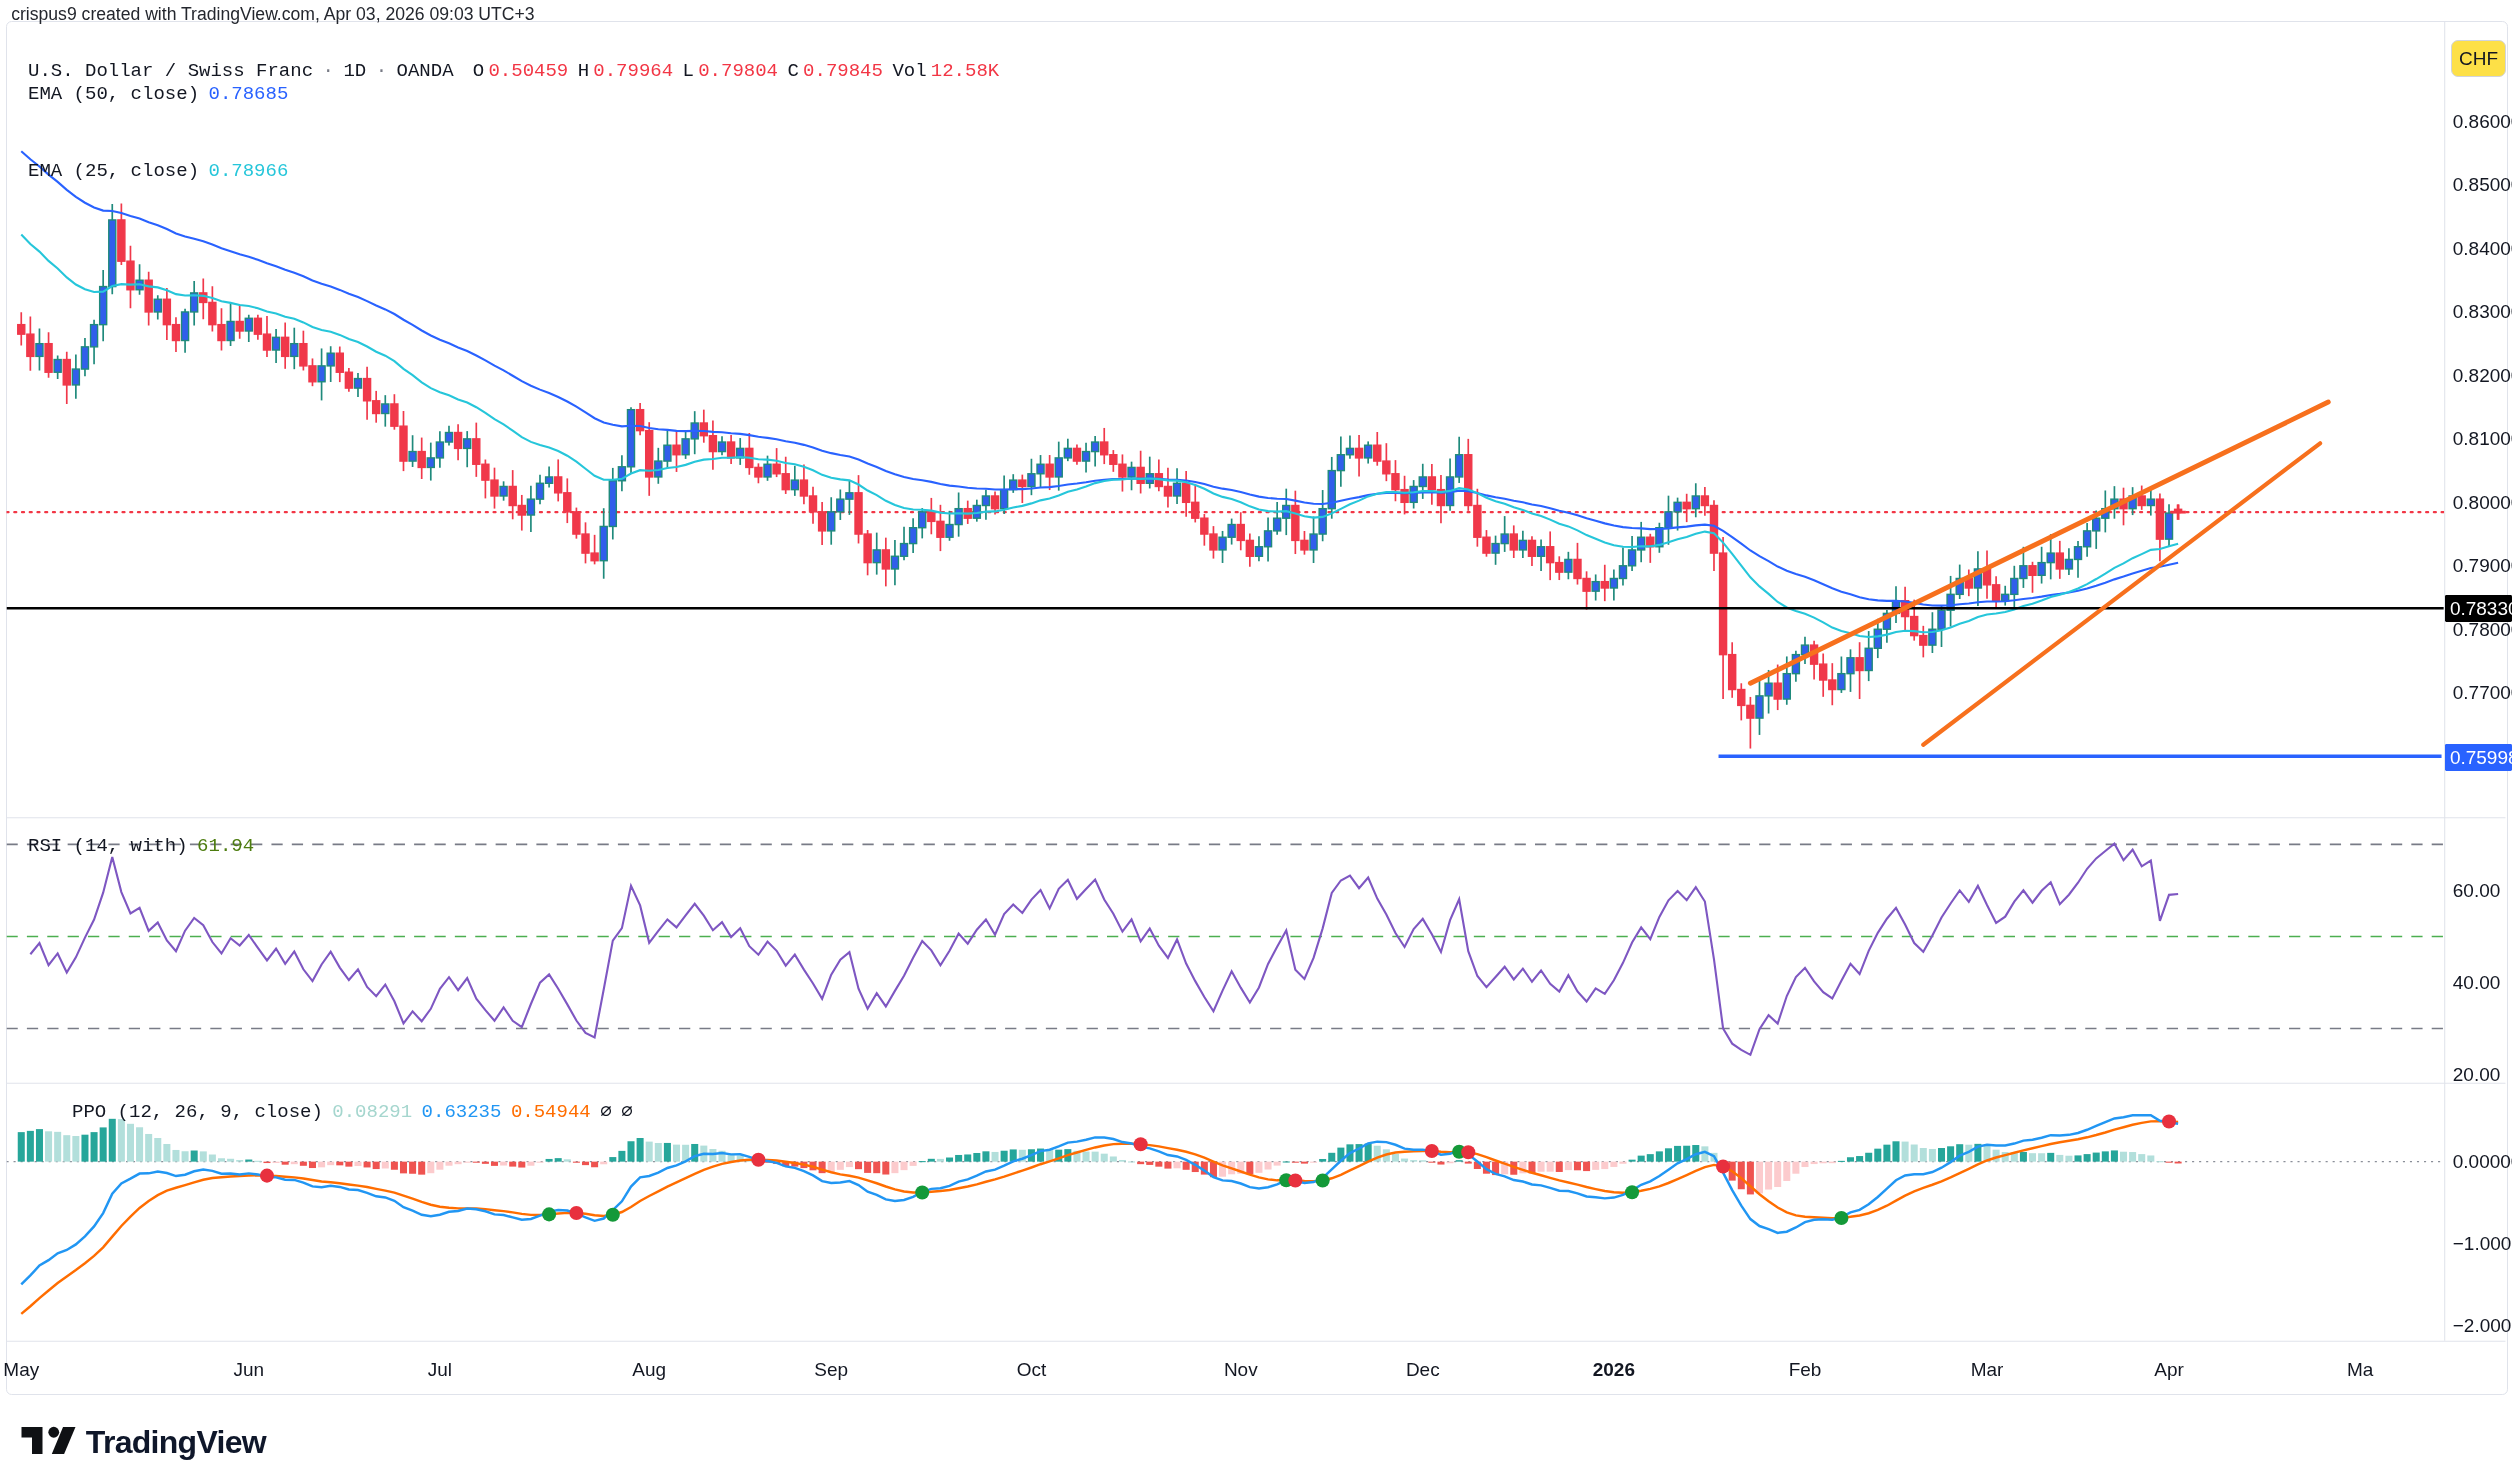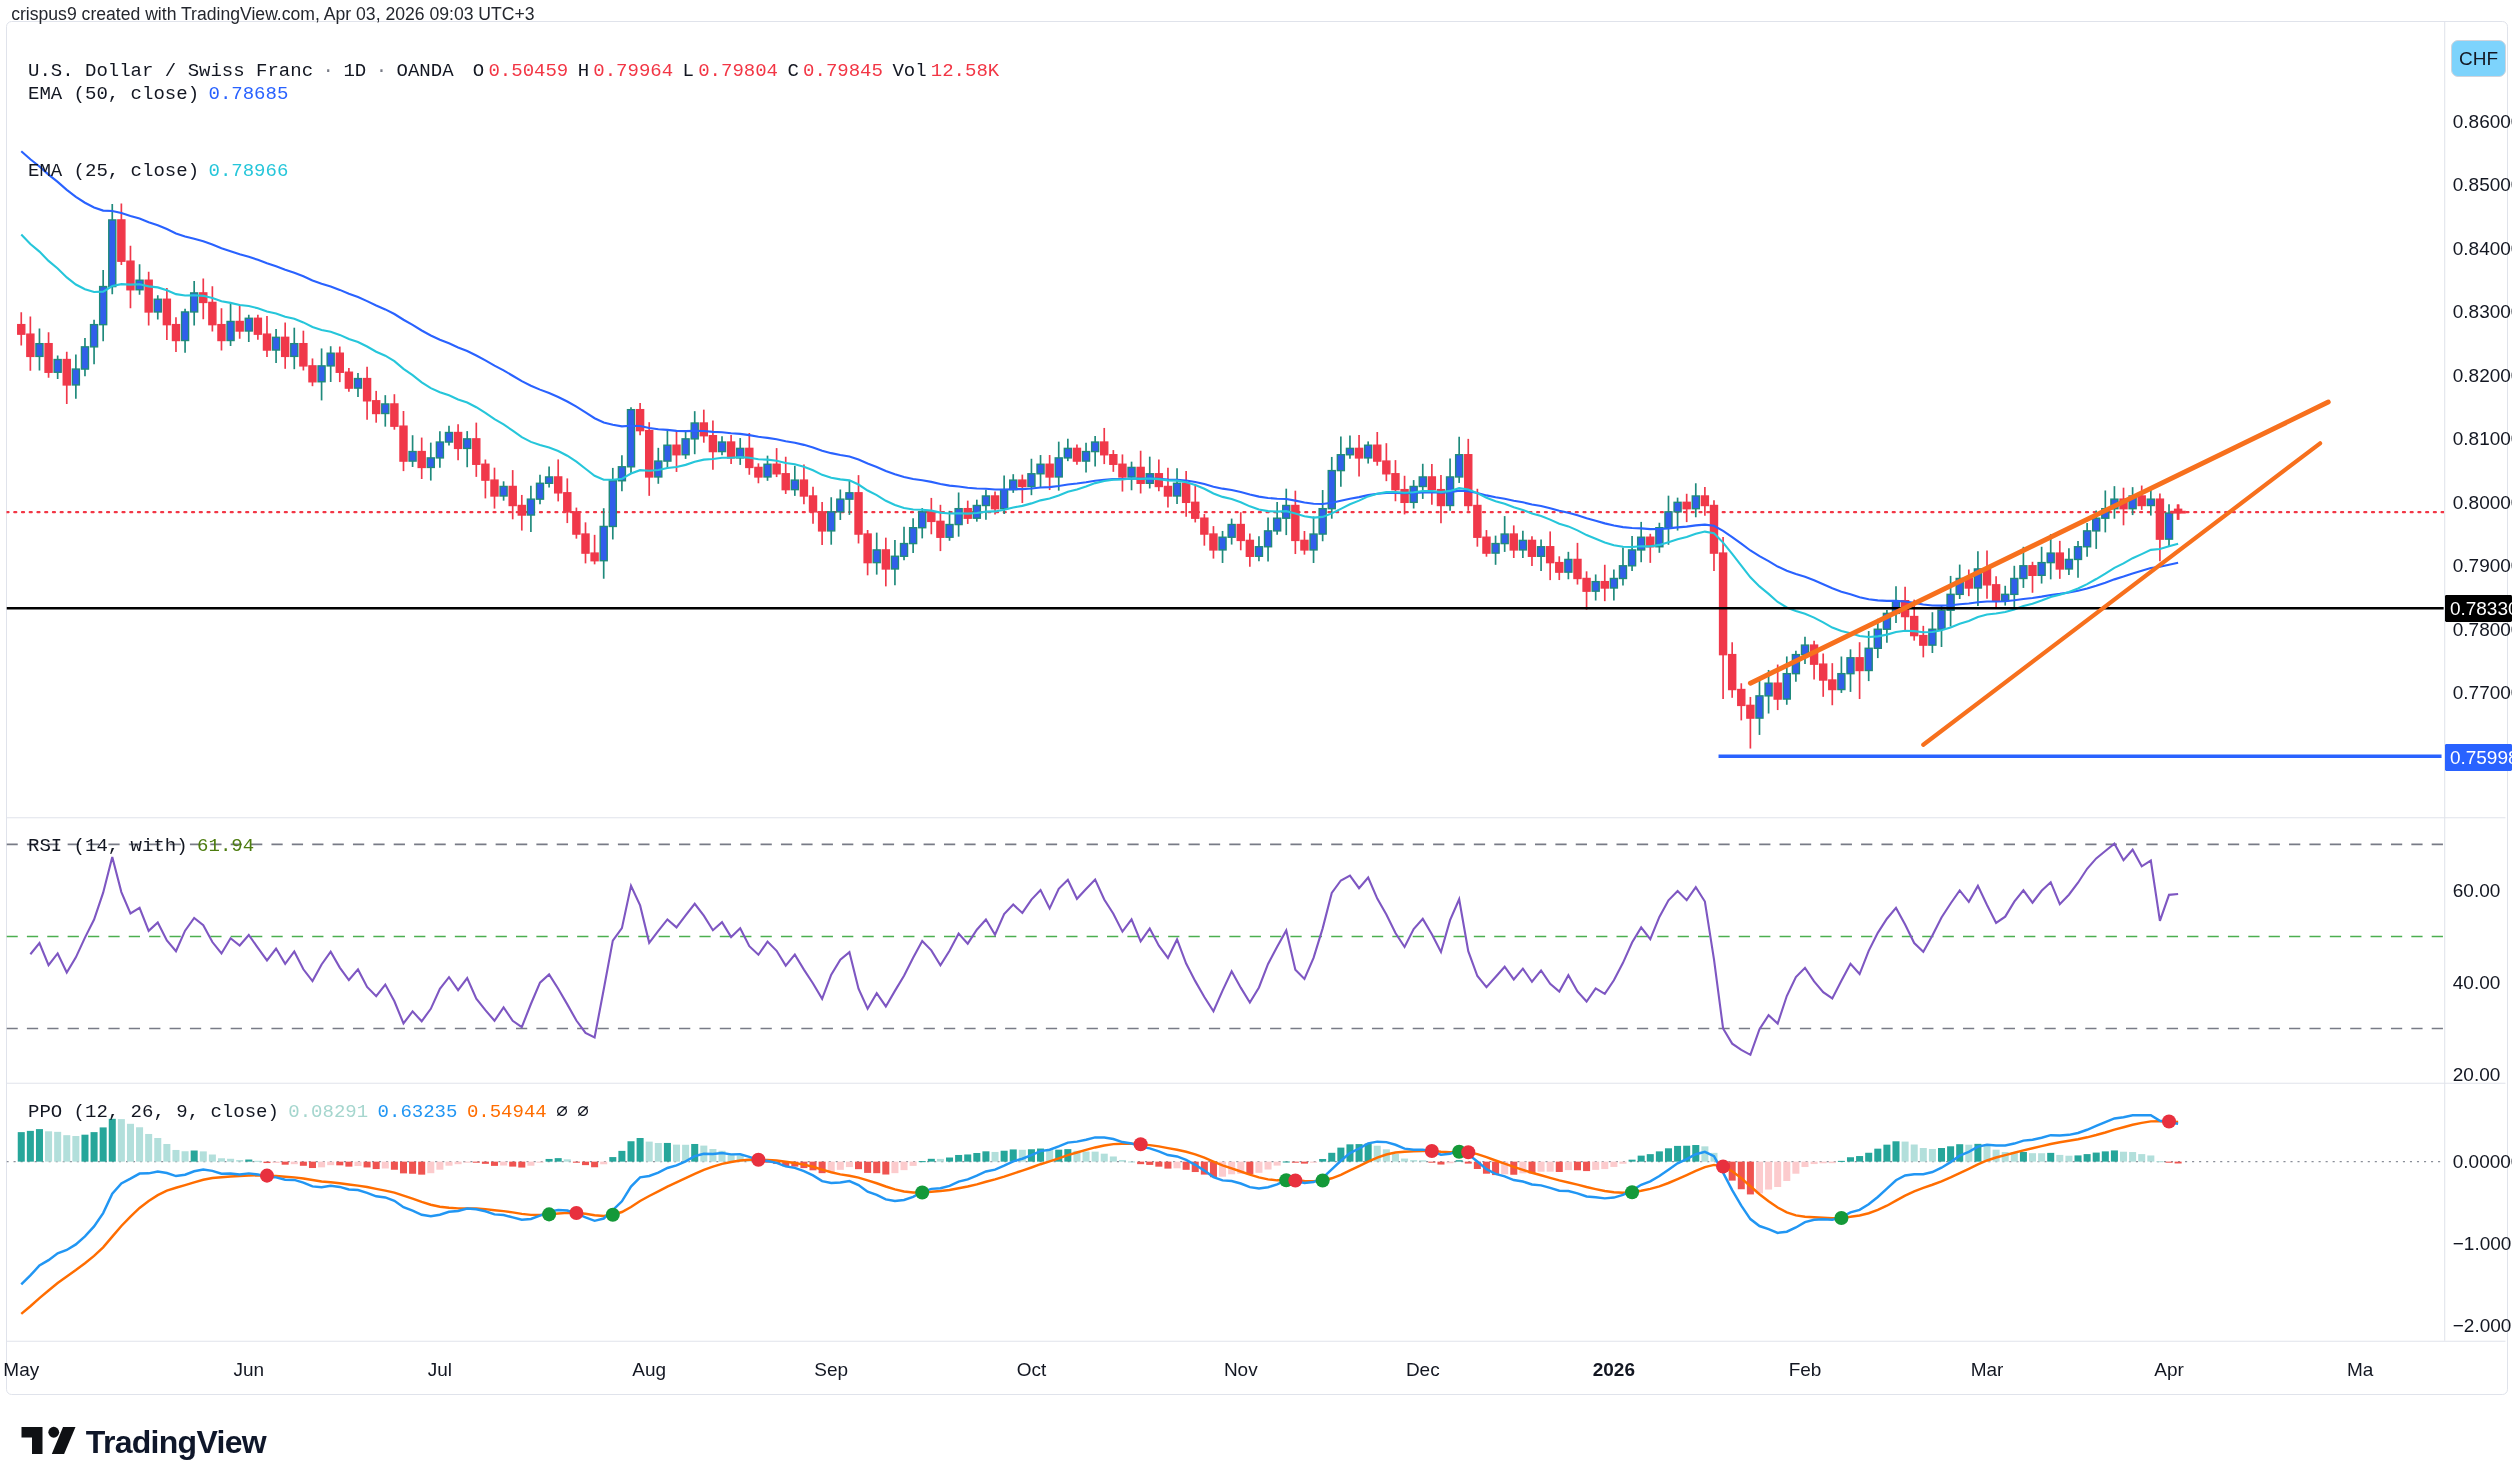--- a/index.html
+++ b/index.html
@@ -7,25 +7,25 @@
   .abs{position:absolute;}
   #attribution{top:4.2px;left:11.2px;font-size:17.6px;color:#24272e;text-align:right;}
   #chart-card{top:21px;left:5.6px;width:2500px;height:1372px;border:0.7px solid #e0e3eb;border-radius:5.6px;background:#ffffff;}
   #chart-svg{top:0;left:0;}
   .legend-row{left:28px;font-size:19px;white-space:nowrap;z-index:5;}
   .legend-row span{margin-right:4.2px;font-family:Liberation Mono, monospace;}
   #symbol-legend{top:59px;}
   #ema50-legend{top:82px;text-align:center;}
   #ema25-legend{top:120px;margin-top:39px;}
   #rsi-legend{top:834px;}
-  #ppo-legend{top:1099px;}
+  #ppo-legend{top:1099px;margin-left:44px;}
   .red-val{color:#f23645;}
   .dim{color:#787b86;}
   .gap-l{margin-left:9.8px;}
-  #currency-box{top:40px;left:2451px;width:53px;height:35px;border:0.7px solid #d1d4dc;border-radius:7px;font-size:19px;display:flex;align-items:center;justify-content:center;z-index:6;background:#7dd3fc;}
+  #currency-box{top:40px;left:2451px;width:53px;height:35px;border:0.7px solid #d1d4dc;border-radius:7px;font-size:19px;display:flex;align-items:center;justify-content:center;z-index:6;background:#fde047;}
   .price-badge{left:2445px;width:62px;height:27px;color:#ffffff;font-size:19px;display:flex;align-items:center;padding-left:4.9px;z-index:6;border-radius:1.4px;}
   #badge-black{top:595px;background:#000000;}
   #badge-blue{top:744px;background:#2962ff;}
   #logo{top:1421px;left:21px;display:flex;align-items:center;z-index:5;}
   #logo-text{font-size:32px;font-weight:bold;color:#0f172a;letter-spacing:-0.7px;margin-left:9.8px;}
 </style>
 </head>
 <body>
 
 <div class="abs" id="chart-card"></div>

